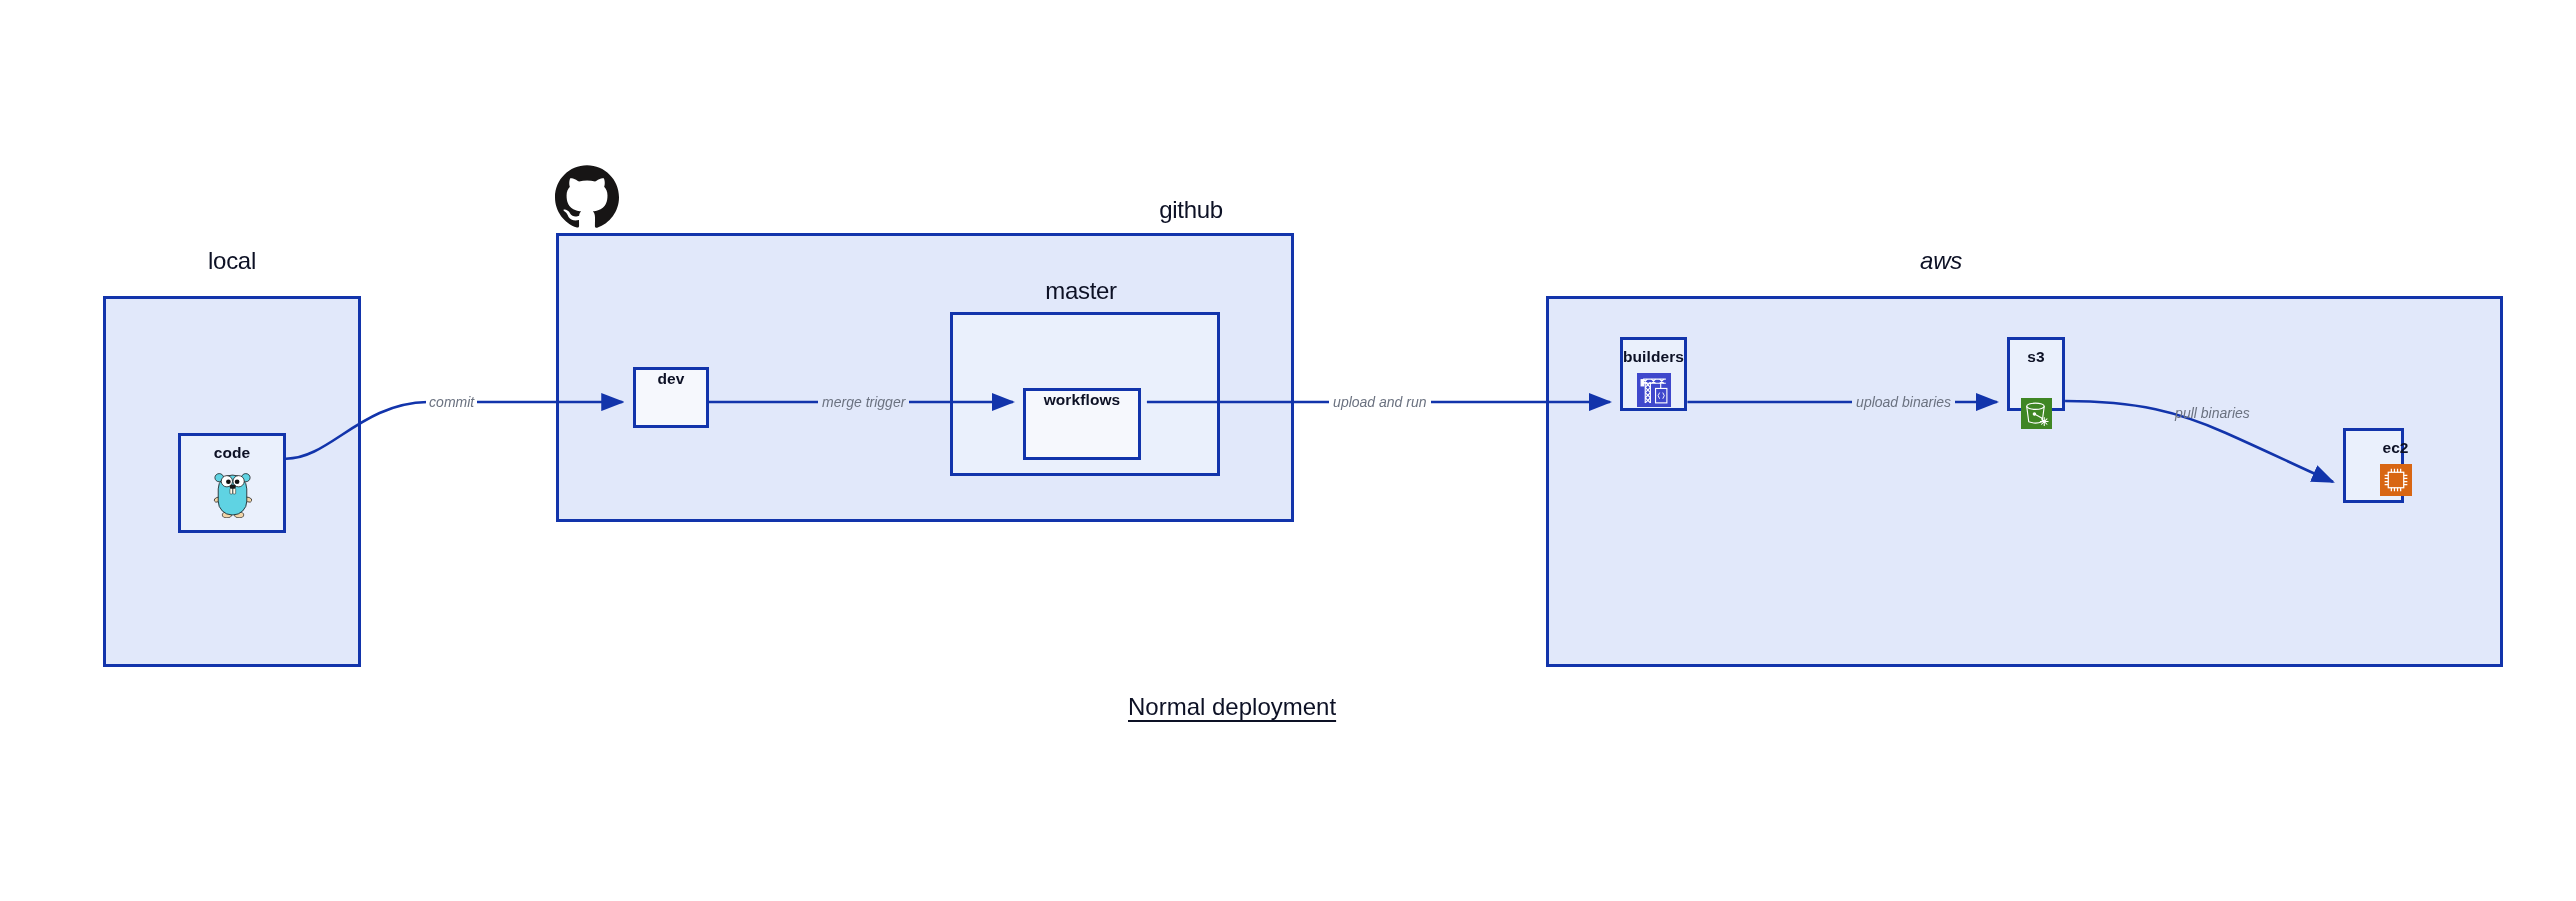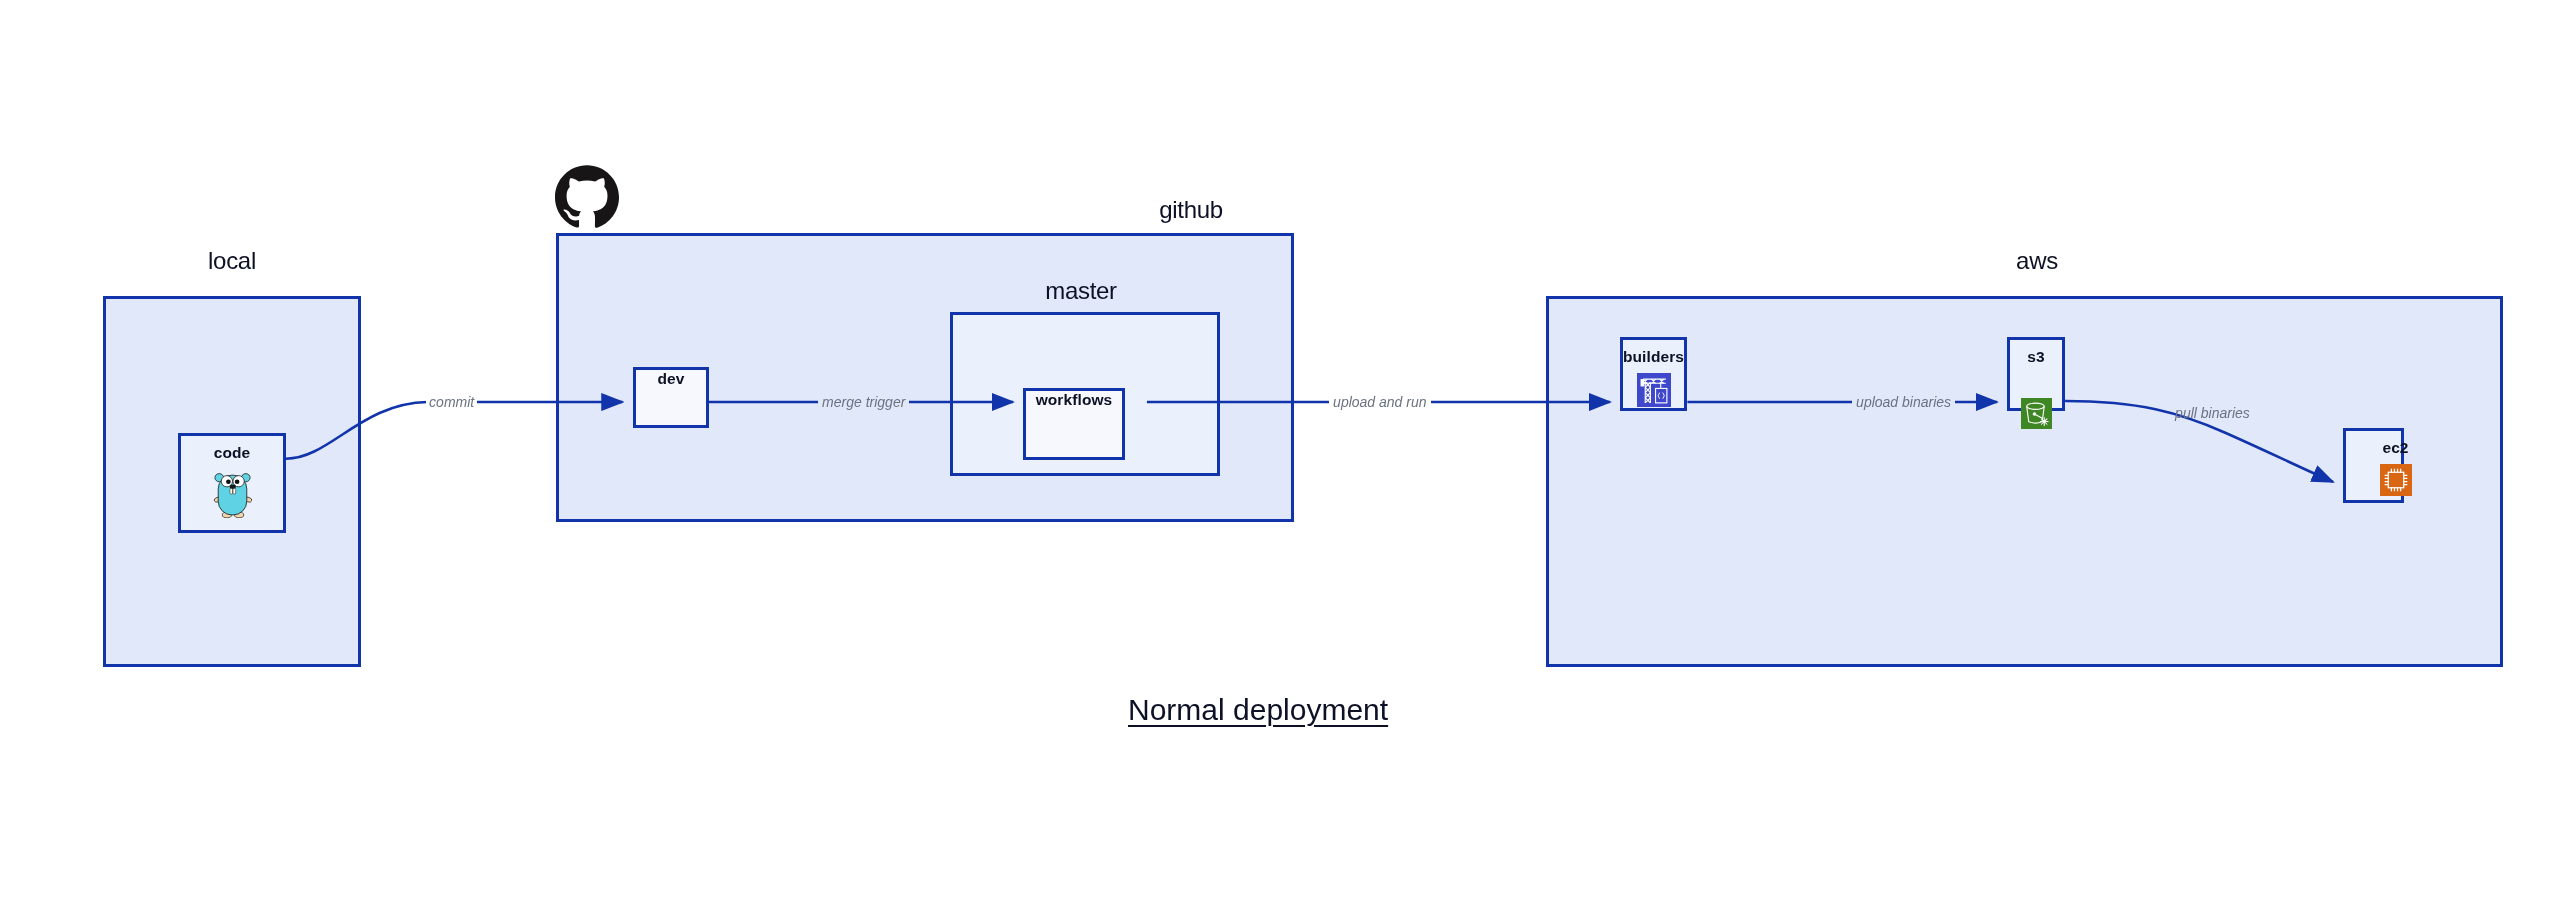--- a/index.html
+++ b/index.html
@@ -65,21 +65,21 @@
     position: absolute;
     color: #6b7280;
     font-size: 14px;
     font-style: italic;
     white-space: nowrap;
     background: transparent;
   }
   .diagram-title {
     position: absolute;
     color: #0d1125;
-    font-size: 30px;
+    font-size: 24px;
     font-weight: 400;
     text-decoration: underline;
     text-underline-offset: 5.2px;
     text-decoration-thickness: 2.1px;
     white-space: nowrap;
   }
   .gh-logo {
     position: absolute;
   }
   svg.edges {
@@ -139,25 +139,25 @@
   <div class="container-label" style="left:1088px; top:196px; width:206px;">github</div>
   <div class="container-box" style="left:556px; top:233px; width:738px; height:289px;"></div>
 
   <div class="node-box plain" style="left:633px; top:367px; width:76px; height:61px;">
     <div class="node-title centered">dev</div>
   </div>
 
   <div class="container-label" style="left:978px; top:277px; width:206px;">master</div>
   <div class="container-box" style="left:950px; top:312px; width:270px; height:164px; background:#eaf0fc;"></div>
 
-  <div class="node-box plain" style="left:1023px; top:388px; width:102px; height:72px; background:#f6f8fd;">
+  <div class="node-box plain" style="left:1023px; top:388px; width:118px; height:72px; background:#f6f8fd;">
     <div class="node-title centered">workflows</div>
   </div>
 
-  <div class="container-label" style="left:1908px; top:247px; width:258px;">aws</div>
+  <div class="container-label" style="left:1812px; top:247px; width:258px;font-style:italic;">aws</div>
   <div class="container-box" style="left:1546px; top:296px; width:957px; height:371px;"></div>
 
   <div class="node-box" style="left:1620px; top:337px; width:67px; height:74px;">
     <div class="node-title">builders</div>
     <div class="node-icon">
       <svg width="34" height="34" viewBox="0 0 66 66" class="icon-tile">
         <rect x="0" y="0" width="66" height="66" fill="#3f48cc"></rect>
         <g stroke="#ffffff" stroke-width="2.2" fill="none">
 
           <path d="M16 18 L16 58 M26 18 L26 58"></path>

